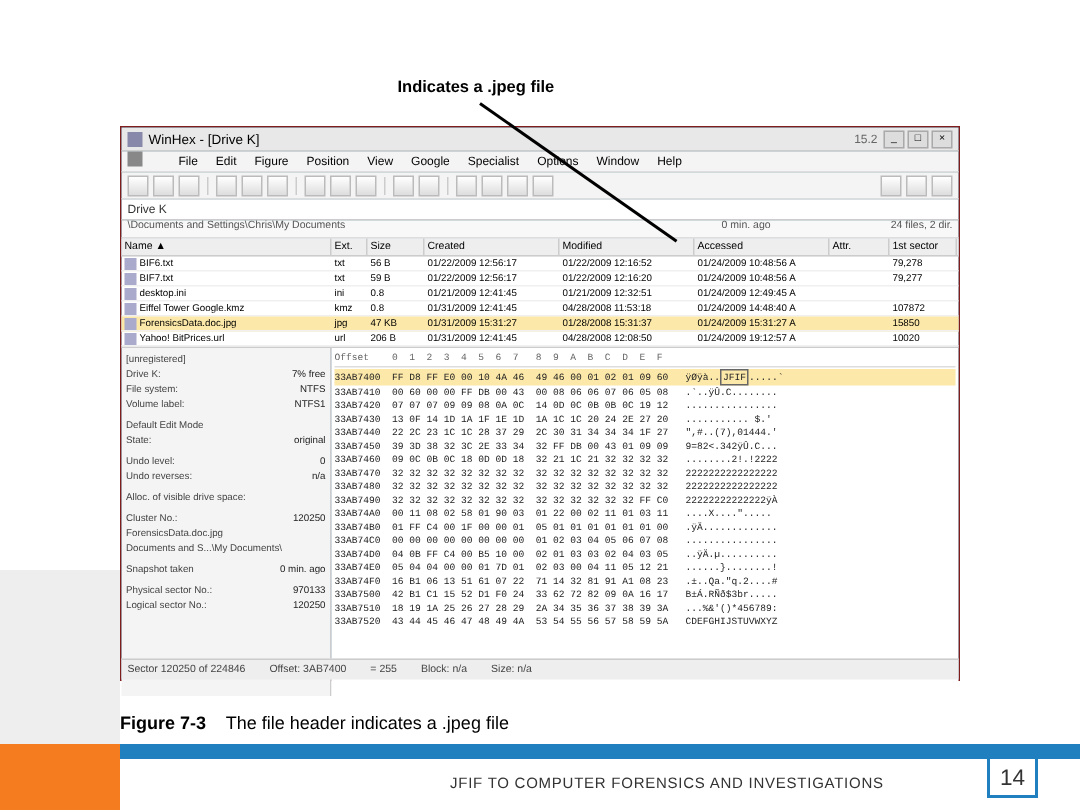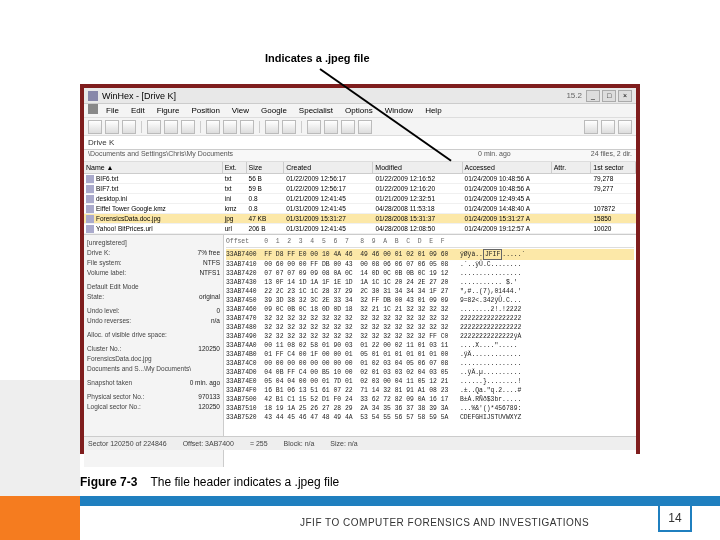--- a/index.html
+++ b/index.html
@@ -1,21 +1,21 @@
 <!DOCTYPE html>
 <html><head>
 <meta charset="utf-8">
 <style>
   * { margin: 0; padding: 0; box-sizing: border-box; }
   body { width: 720px; height: 540px; background: #fff; font-family: Tahoma, Arial, sans-serif; font-size: 8px; position: relative; overflow: hidden; }
   
   .annotation { position: absolute; top: 52px; left: 265px; font-size: 11px; color: #000; font-weight: bold; z-index: 10; }
   .pointer-line { position: absolute; top: 68px; left: 320px; width: 160px; height: 2px; background: #000; transform-origin: left center; transform: rotate(35deg); z-index: 9; }
   
-  .window { position: absolute; top: 84px; left: 80px; width: 560px; height: 370px; border: 4px solid #7f1d1d; background: #0c4a6e; }
+  .window { position: absolute; top: 84px; left: 80px; width: 560px; height: 370px; border: 1px solid #7f1d1d; background: #0c4a6e; }
   .titlebar { background: #e8e8e8; border-bottom: 1px solid #ccc; height: 16px; display: flex; align-items: center; padding: 0 4px; }
   .titlebar-icon { width: 10px; height: 10px; background: #88a; display: inline-block; margin-right: 4px; }
   .titlebar-text { flex: 1; font-size: 9px; }
   .titlebar-right { font-size: 8px; color: #666; margin-right: 4px; text-align: right; }
   .winbtns { display: flex; gap: 2px; }
   .winbtn { width: 14px; height: 12px; border: 1px solid #aaa; background: #ddd; font-size: 7px; text-align: center; line-height: 10px; }
   
   .menubar { background: #f4f4f4; border-bottom: 1px solid #ddd; height: 14px; display: flex; padding: 0 4px; gap: 0; }
   .menu-item { padding: 1px 6px; font-size: 8px; display: flex; align-items: center; }
   .menu-icon { width: 10px; height: 10px; background: #888; margin-right: 2px; }
@@ -63,21 +63,21 @@
   
   .statusbar { position: absolute; bottom: 0; left: 0; right: 0; height: 14px; background: #eee; border-top: 1px solid #ccc; display: flex; font-size: 7px; align-items: center; padding: 0 4px; color: #444; }
   .sb-cell { margin-right: 16px; }
   
   .caption { position: absolute; top: 462px; left: 80px; font-size: 12px; color: #000; margin-top: 13px; }
   .caption b { font-weight: bold; margin-right: 10px; }
   
   .footer-band { position: absolute; left: 0; top: 496px; width: 80px; height: 44px; background: #f57c1f; }
   .footer-band2 { position: absolute; left: 80px; top: 496px; width: 640px; height: 44px; background: #fff; border-top: 10px solid #1f7fbf; }
   .footer-text { position: absolute; bottom: 12px; left: 300px; font-size: 10px; letter-spacing: 0.5px; color: #333; }
-  .page-num { position: absolute; right: 28px; bottom: 8px; width: 34px; height: 28px; border: 2px solid #1f7fbf; background: #fff; color: #333; font-size: 12px; display: flex; align-items: center; justify-content: center; }
+  .page-num { position: absolute; right: 28px; bottom: 8px; width: 34px; height: 28px; border: 2px solid #1f7fbf; background: #fff; color: #333; font-size: 15px; display: flex; align-items: center; justify-content: center; }
   
   .left-panel-bg { position: absolute; left: 0; top: 380px; width: 80px; height: 120px; background: #eee; }
 </style>
 </head>
 <body>
 
 <div class="annotation">Indicates a .jpeg file</div>
 <div class="pointer-line"></div>
 
 <div class="window">
@@ -87,21 +87,21 @@
     <span class="titlebar-right">15.2</span>
     <div class="winbtns">
       <div class="winbtn">_</div>
       <div class="winbtn">□</div>
       <div class="winbtn">×</div>
     </div>
   </div>
 
   <div class="menubar">
     <span class="menu-icon"></span>
-    <div id="menu-items" style="display: flex;">
+    <div id="menu-items" style="display: flex; margin-left: 16px;">
         <span class="menu-item">File</span>
         <span class="menu-item">Edit</span>
         <span class="menu-item">Figure</span>
         <span class="menu-item">Position</span>
         <span class="menu-item">View</span>
         <span class="menu-item">Google</span>
         <span class="menu-item">Specialist</span>
         <span class="menu-item">Options</span>
         <span class="menu-item">Window</span>
         <span class="menu-item">Help</span>

